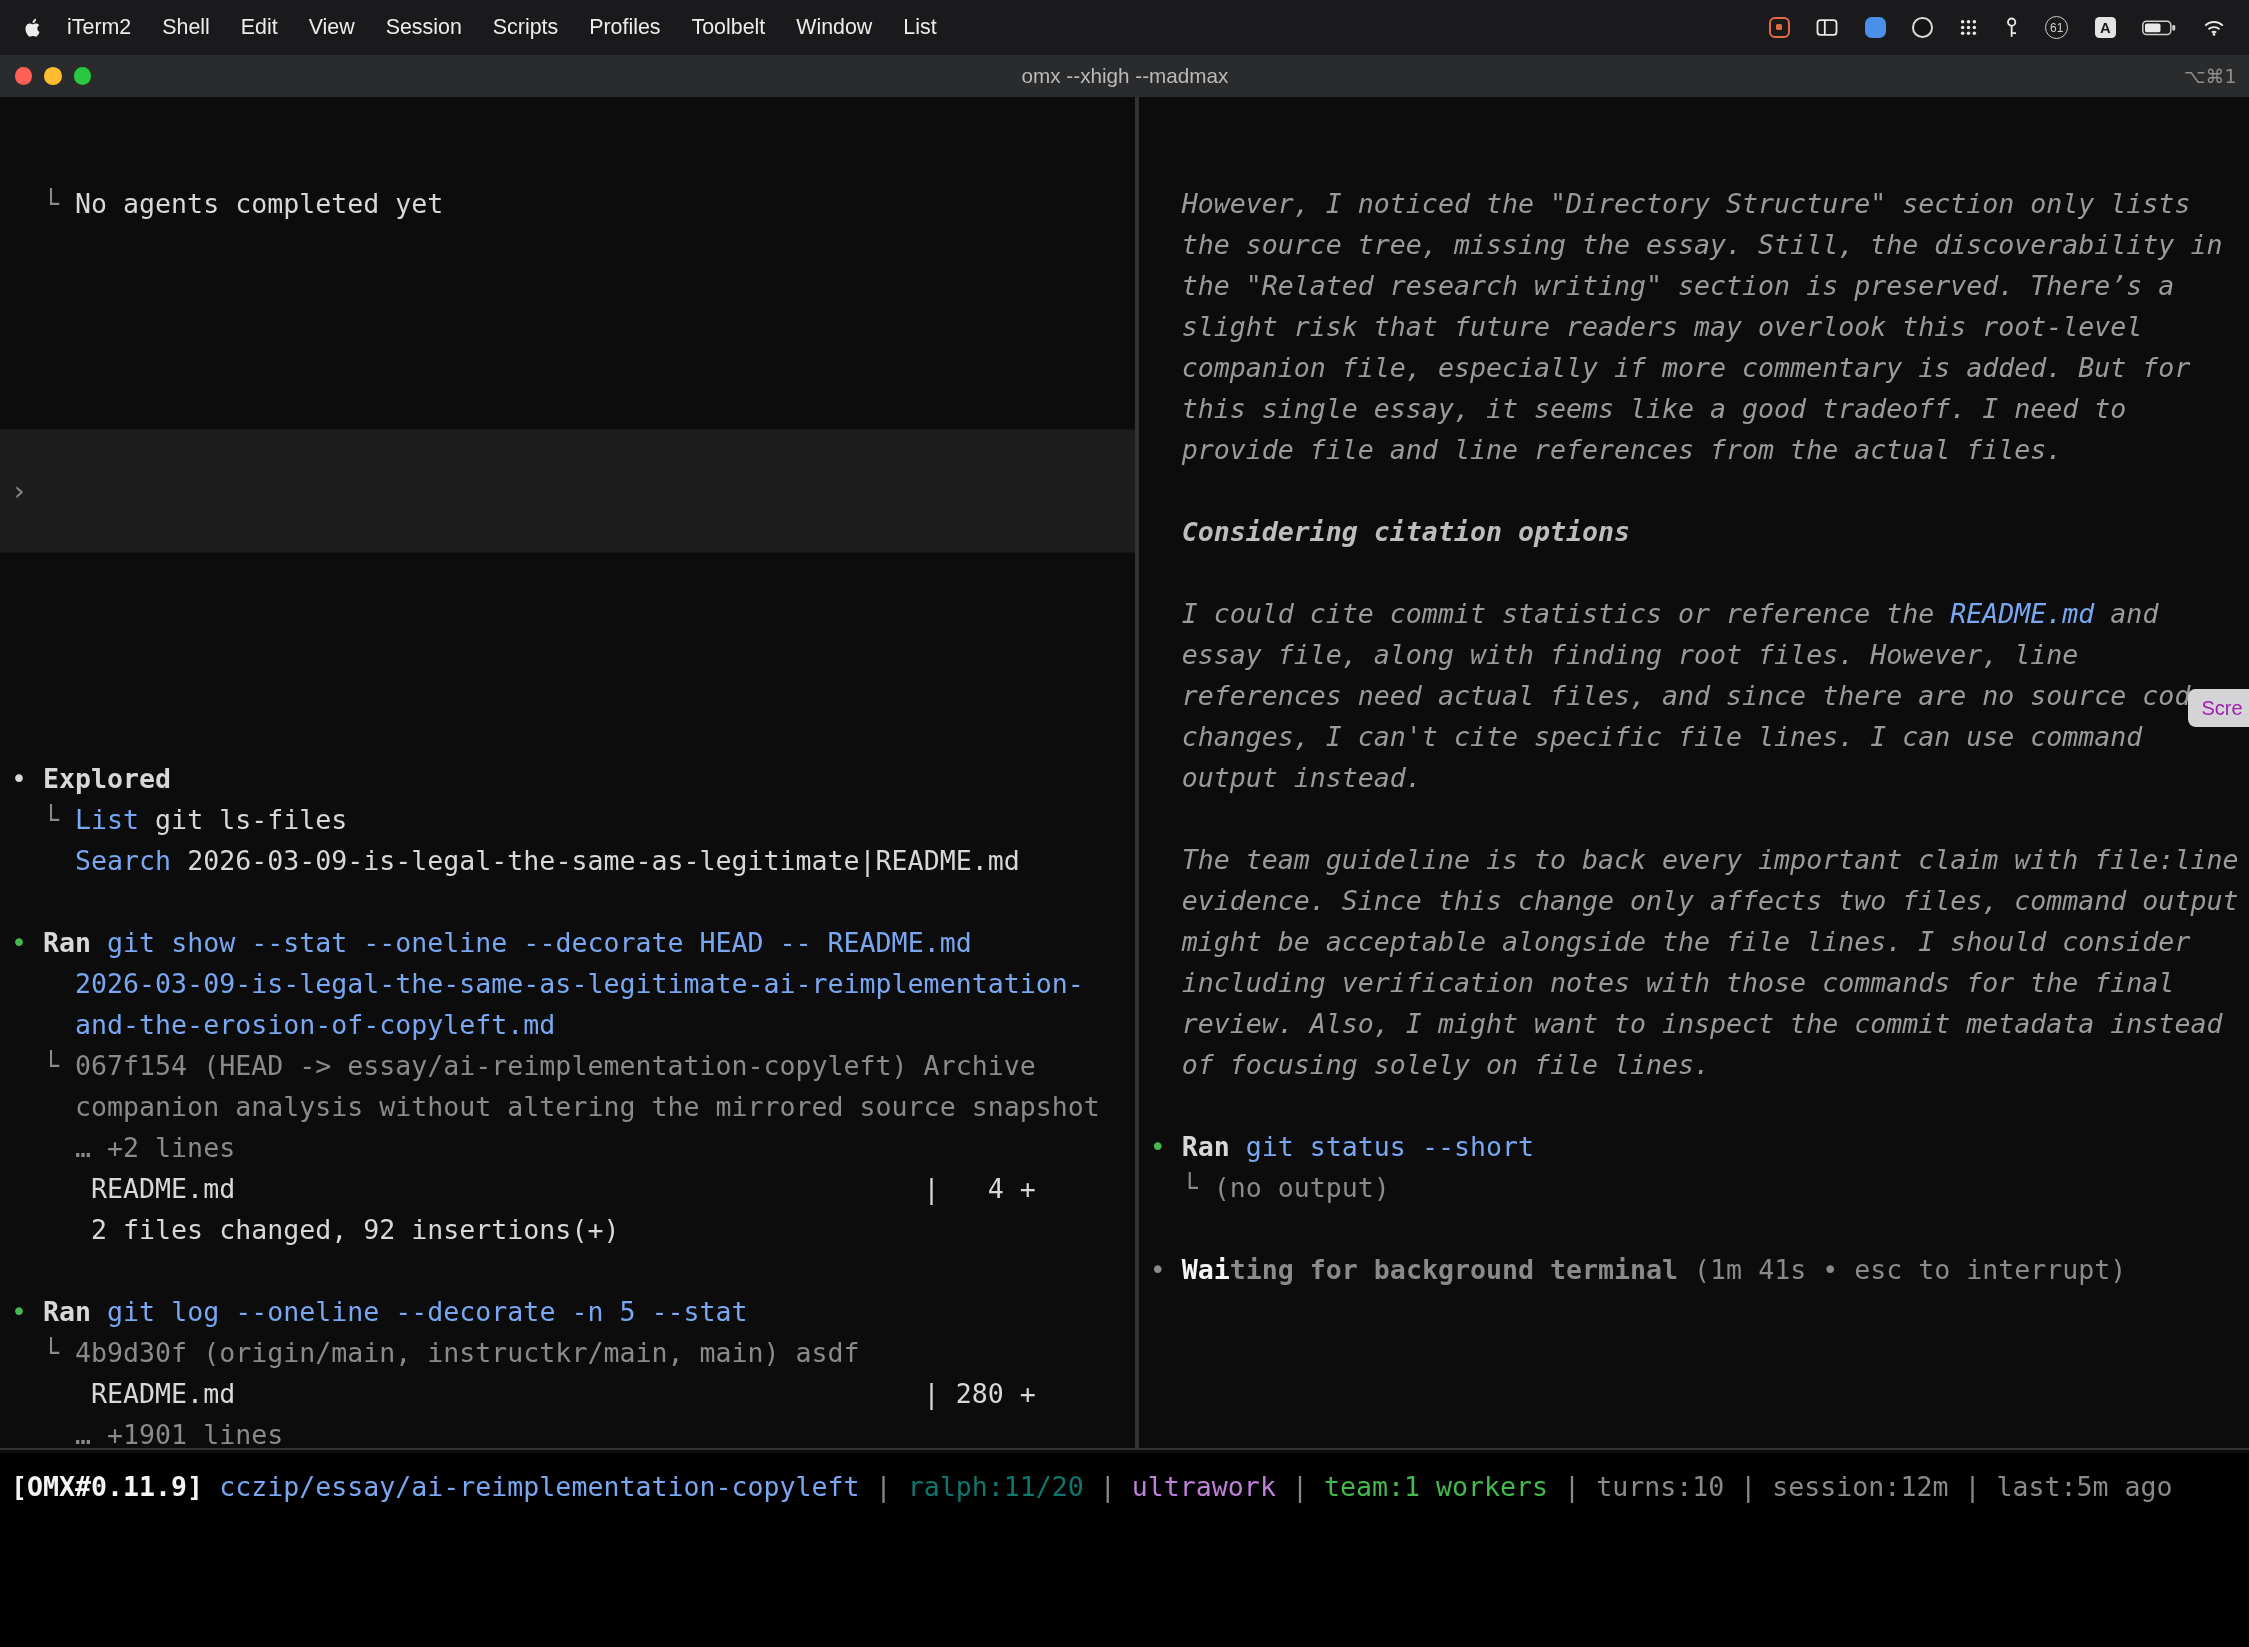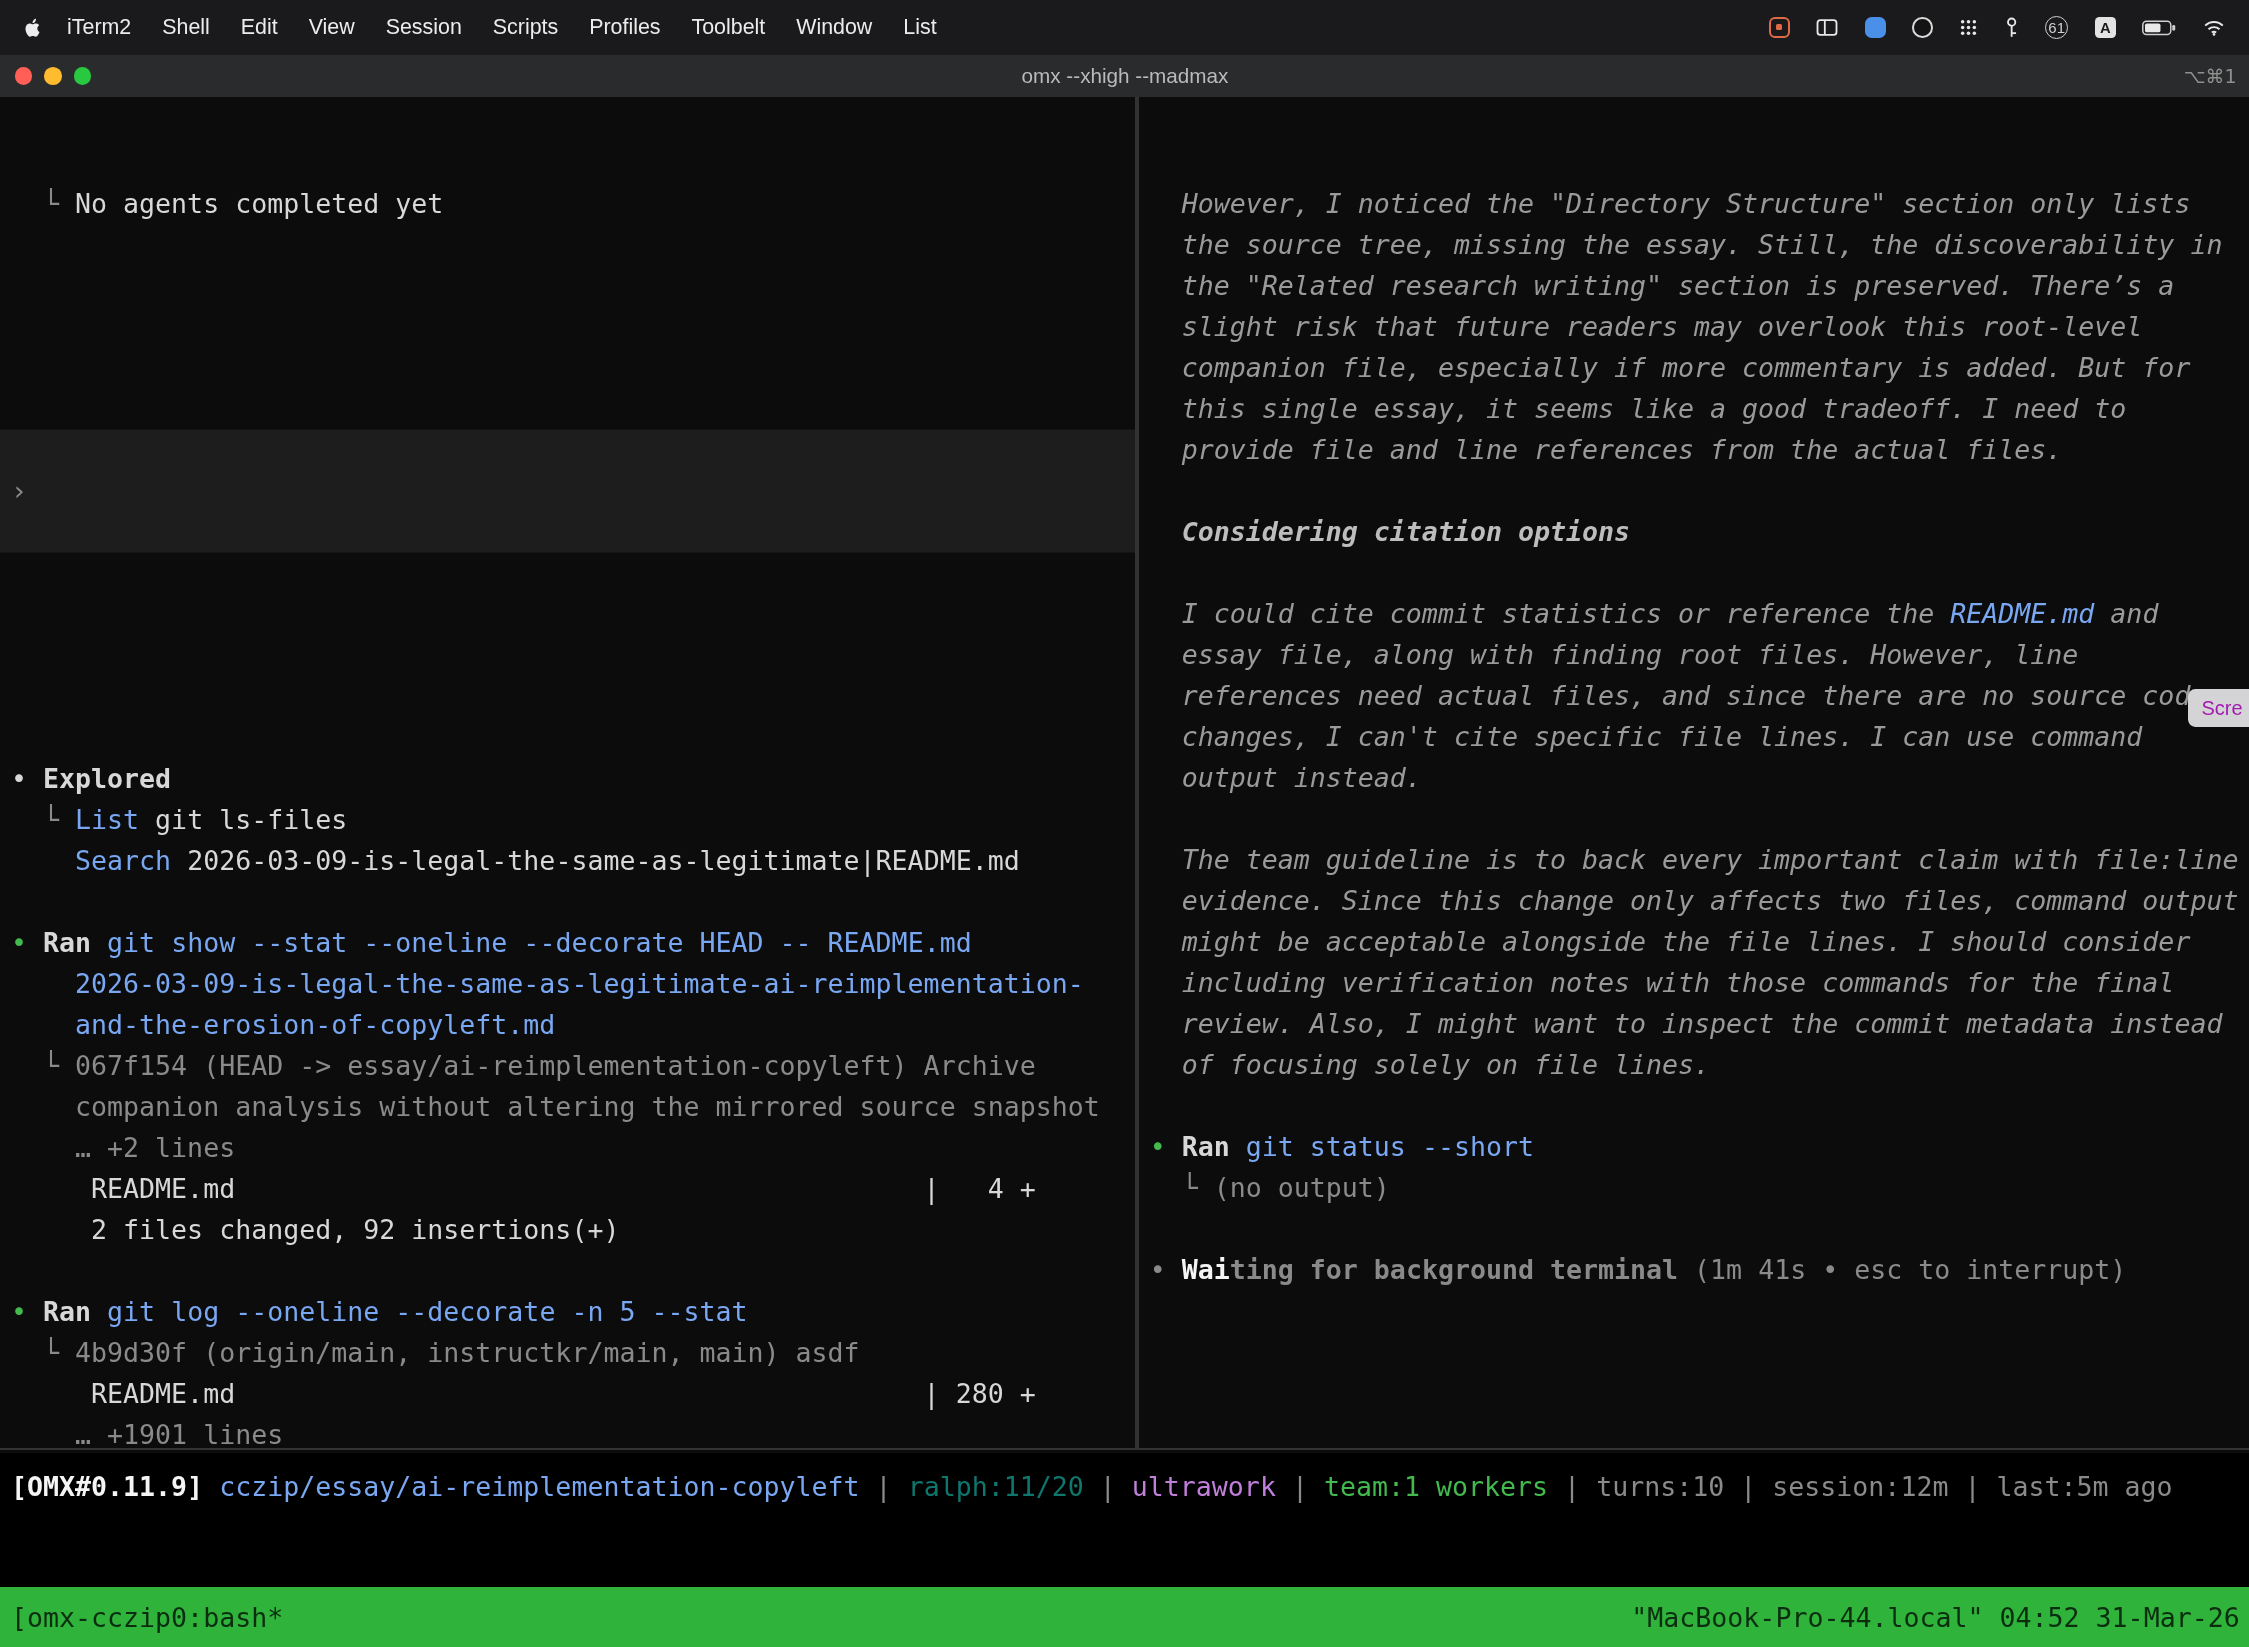--- a/index.html
+++ b/index.html
@@ -13,21 +13,21 @@
   .menu-item{padding:0 15.5px;white-space:nowrap}
   .menu-item.app{font-weight:400}
   .apple{width:25px;height:25px;display:flex;align-items:center;justify-content:center;margin-right:5.9px}
   .menubar-right{margin-left:auto;display:flex;align-items:center;gap:26.6px;padding-right:4.4px}
   .mi{display:flex;align-items:center;justify-content:center}
   .rec{width:20.7px;height:20.7px;border:2.2px solid #df6b46;border-radius:5.9px;position:relative}
   .rec::after{content:"";position:absolute;left:5.2px;top:5.2px;width:5.9px;height:5.9px;border-radius:1.5px;background:#df6b46}
   .blueapp{width:20.7px;height:20.7px;border-radius:6.6px;background:#4a8fe8}
   .darkcircle{width:20.7px;height:20.7px;border-radius:50%;border:2.2px solid #d9d9d9;background:#141414}
   .pctbadge{width:23.6px;height:23.6px;border-radius:50%;border:1.5px solid #cfcfcf;color:#cfcfcf;
-    font-size:15px;font-family:"Liberation Sans",sans-serif;display:flex;align-items:center;justify-content:center}
+    font-size:12px;font-family:"Liberation Sans",sans-serif;display:flex;align-items:center;justify-content:center}
   .inputsrc{width:20.7px;height:20.7px;border-radius:4.4px;background:#e3e3e3;color:#1a1a1a;
     font:700 14.8px "Liberation Sans",sans-serif;display:flex;align-items:center;justify-content:center}
 
   
   .titlebar{position:absolute;top:55px;left:0;width:2250px;height:43px;background:#2a2b2c;
     border-bottom:0.7px solid #0a0a0a;display:flex;align-items:center}
   .traffic{display:flex;gap:11.8px;padding-left:14.8px;z-index:2}
   .light{width:17.7px;height:17.7px;border-radius:50%}
   .light.red{background:#ff5f57}.light.yellow{background:#febc2e}.light.green{background:#28c840}
   .wtitle{position:absolute;left:0;right:0;text-align:center;color:#bababb;
@@ -178,21 +178,16 @@
       <div class="tl"></div>
       
       
     </div>
   </div>
 
   <div class="hline"></div>
 
   <div class="omxbar"><div class="tl"><span class="bright bold">[OMX#0.11.9] </span><span class="blue">cczip/essay/ai-reimplementation-copyleft</span><span class="dim"> | </span><span class="yellow">ralph:11/20</span><span class="dim"> | </span><span class="magenta">ultrawork</span><span class="dim"> | </span><span class="green">team:1 workers</span><span class="dim"> | </span><span class="dim">turns:10</span><span class="dim"> | </span><span class="dim">session:12m</span><span class="dim"> | </span><span class="dim">last:5m ago</span></div></div>
 
-  <div class="tmuxbar">
-    <span>[omx-cczip0:bash*</span>
-    <span class="tmux-spacer"></span>
-    <span>"MacBook-Pro-44.local" 04:52 31-Mar-26</span>
-  </div>
 </div>
 
 <div class="clipnotif">Scre</div>
 
 
 </body></html>

